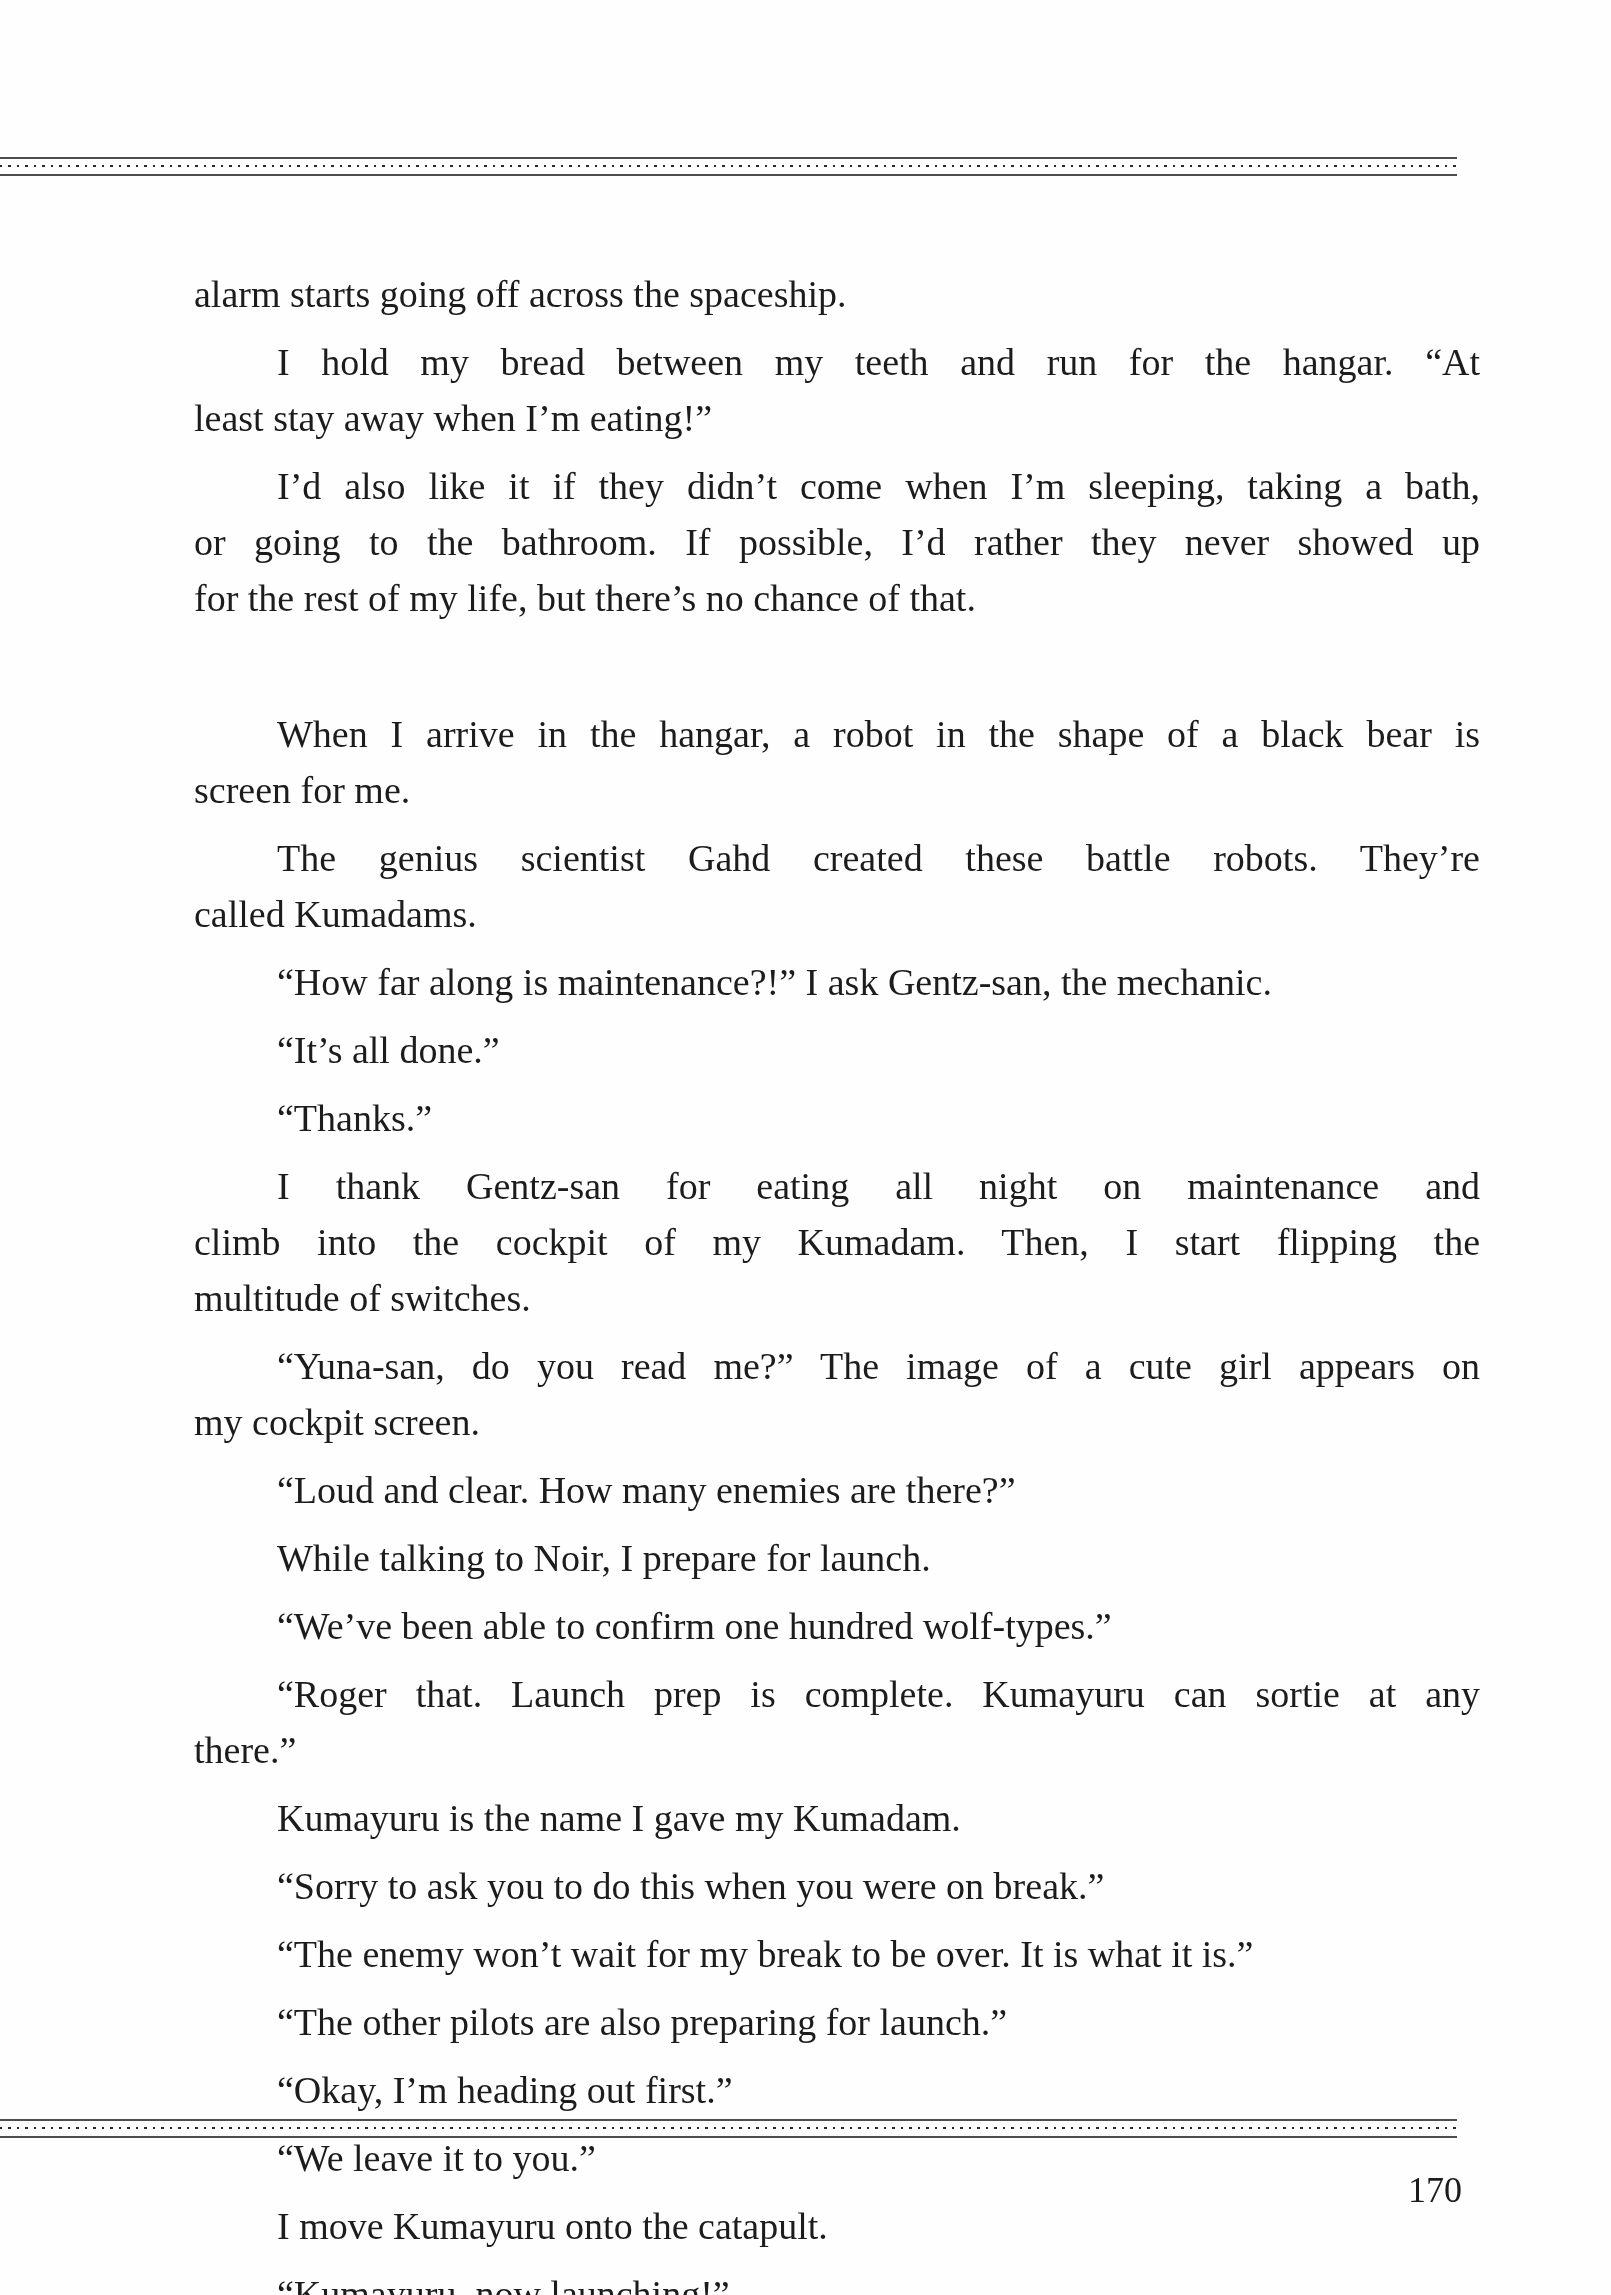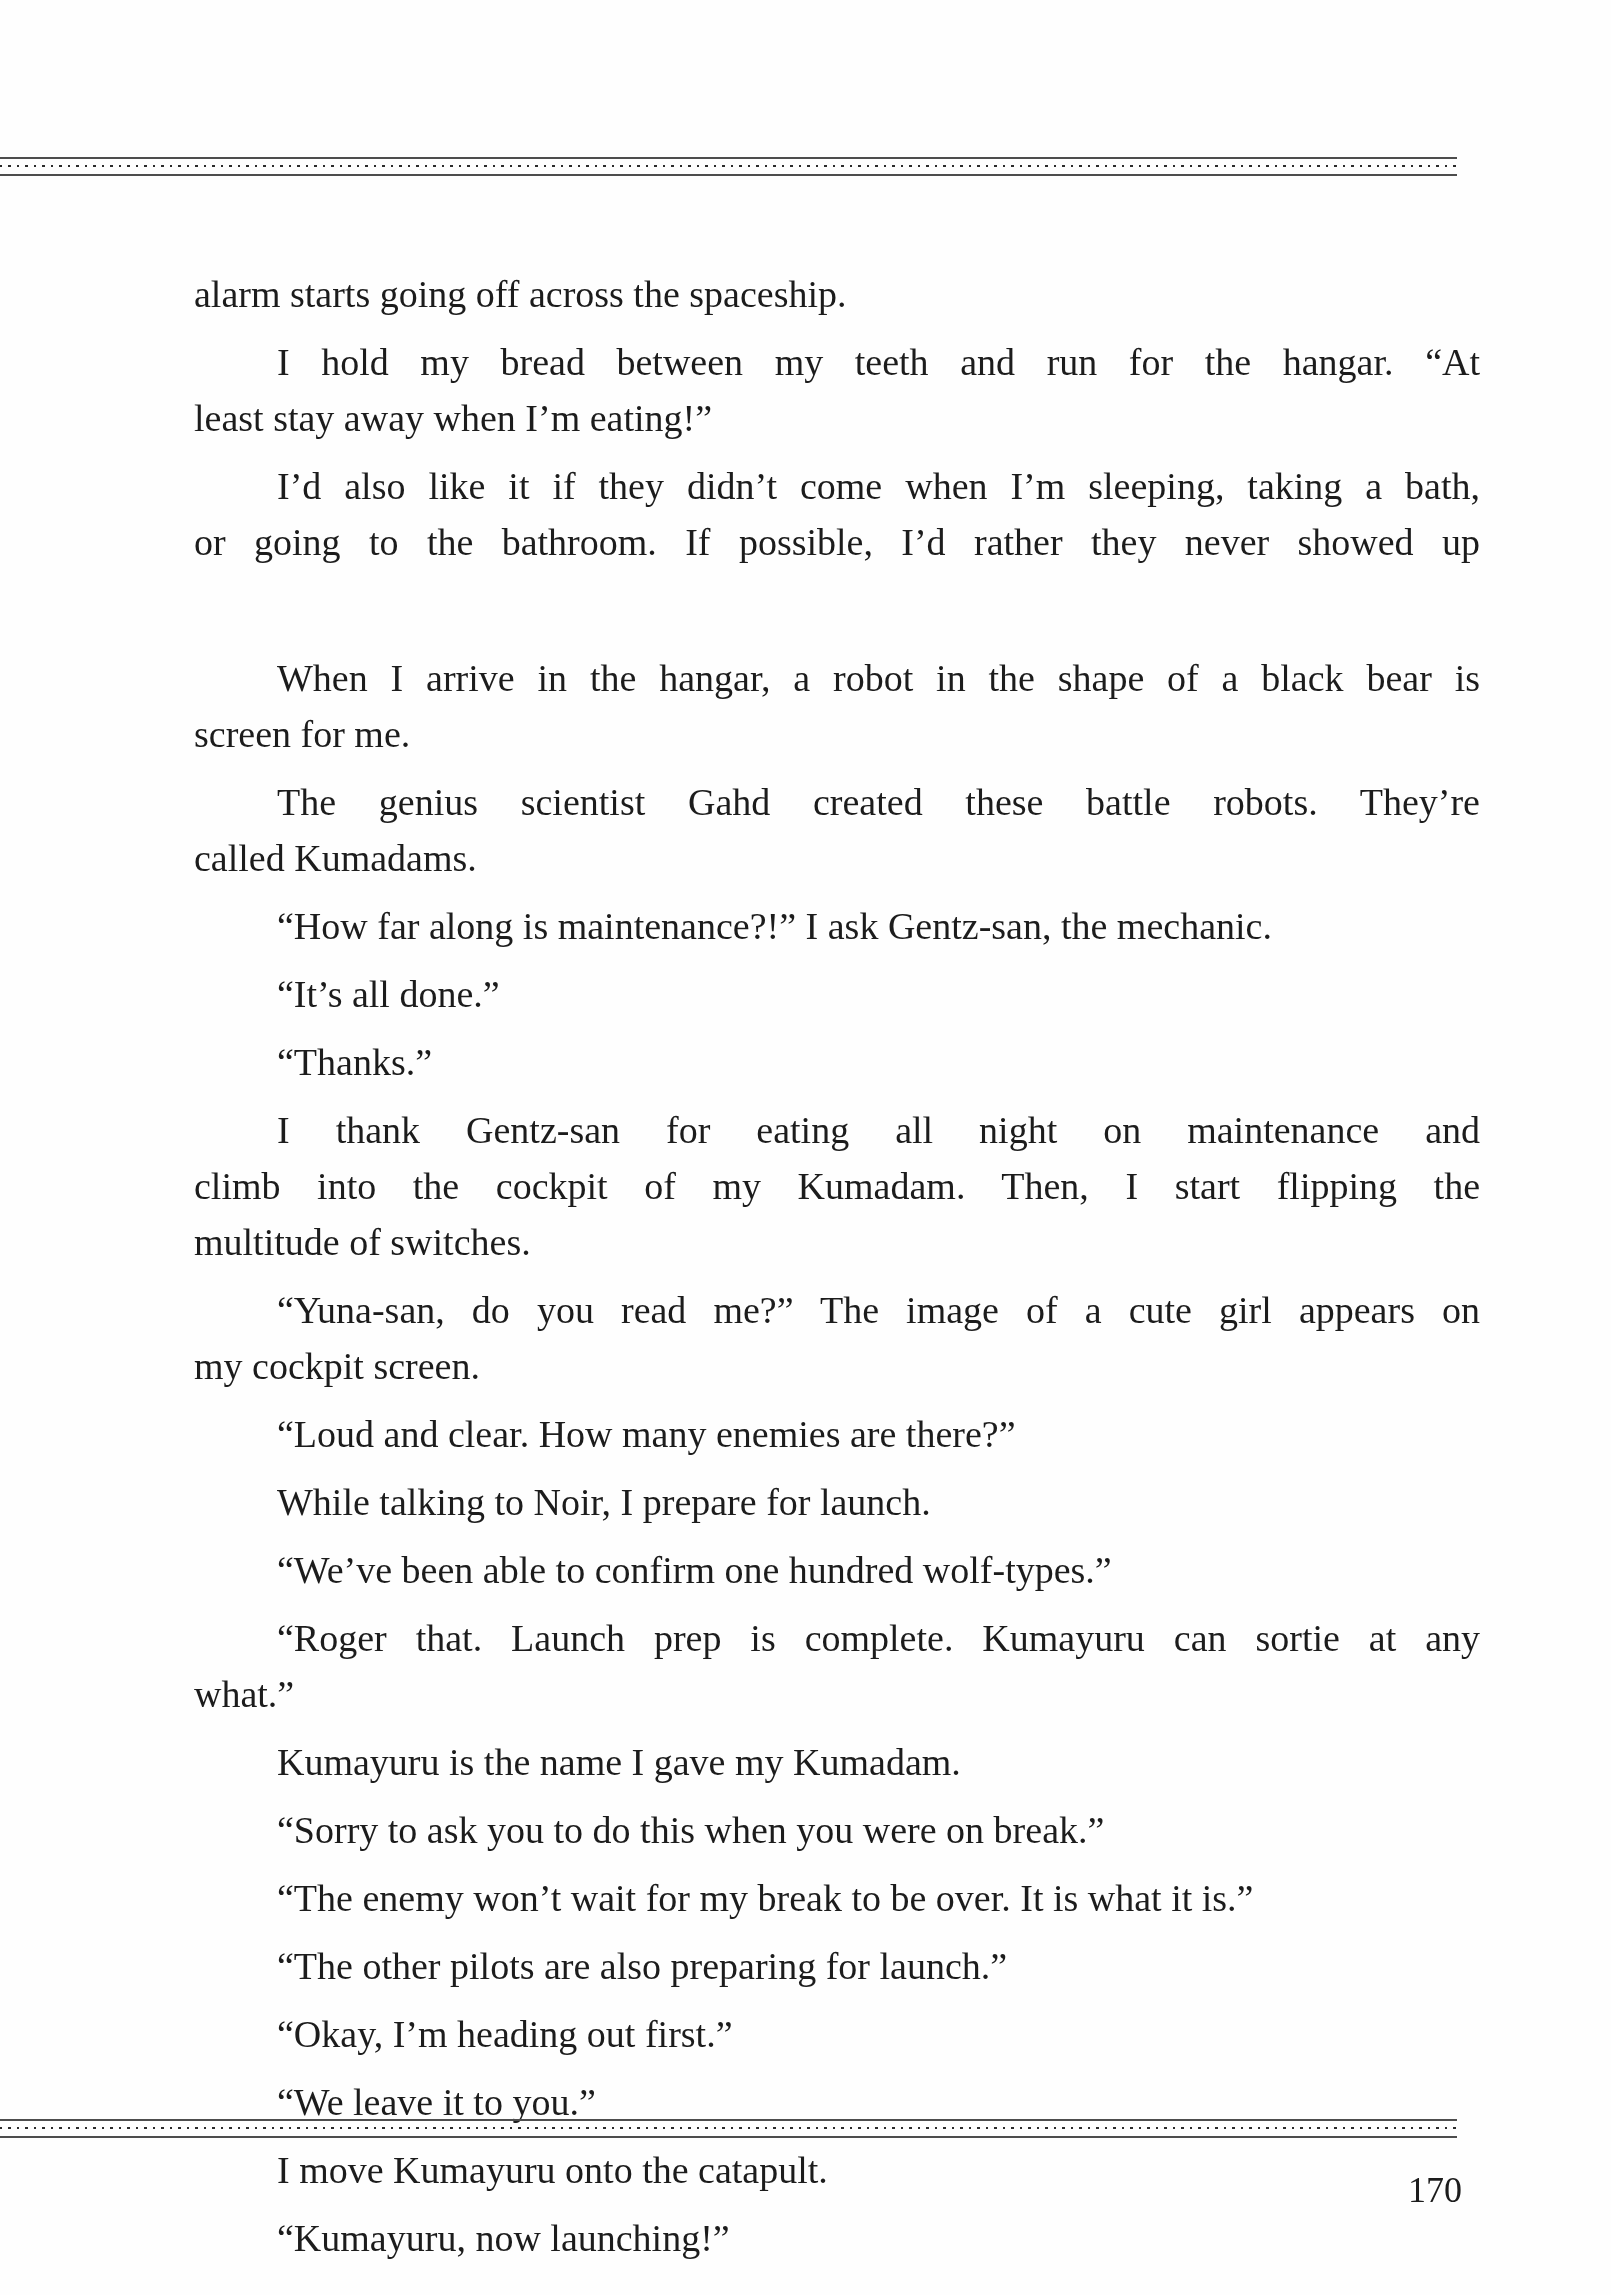--- a/index.html
+++ b/index.html
@@ -87,20 +87,21 @@
       <div class="para">
         <div class="line">alarm starts going off across the spaceship.</div>
       </div>
       <div class="para">
         <div class="line full indent">I hold my bread between my teeth and run for the hangar. “At</div>
         <div class="line">least stay away when I’m eating!”</div>
       </div>
       <div class="para">
         <div class="line full indent">I’d also like it if they didn’t come when I’m sleeping, taking a bath,</div>
         <div class="line full">or going to the bathroom. If possible, I’d rather they never showed up</div>
+        <div class="line">for the rest of my life, but there’s no chance of that.</div>
       </div>
       <div class="spacer"></div>
       <div class="para">
         <div class="line full indent">When I arrive in the hangar, a robot in the shape of a black bear is</div>
         <div class="line">screen for me.</div>
       </div>
       <div class="para">
         <div class="line full indent">The genius scientist Gahd created these battle robots. They’re</div>
         <div class="line">called Kumadams.</div>
       </div>
@@ -126,21 +127,21 @@
         <div class="line indent">“Loud and clear. How many enemies are there?”</div>
       </div>
       <div class="para">
         <div class="line indent">While talking to Noir, I prepare for launch.</div>
       </div>
       <div class="para">
         <div class="line indent">“We’ve been able to confirm one hundred wolf-types.”</div>
       </div>
       <div class="para">
         <div class="line full indent">“Roger that. Launch prep is complete. Kumayuru can sortie at any</div>
-        <div class="line">what.”</div>
+        <div class="line">there.”</div>
       </div>
       <div class="para">
         <div class="line indent">Kumayuru is the name I gave my Kumadam.</div>
       </div>
       <div class="para">
         <div class="line indent">“Sorry to ask you to do this when you were on break.”</div>
       </div>
       <div class="para">
         <div class="line indent">“The enemy won’t wait for my break to be over. It is what it is.”</div>
       </div>

